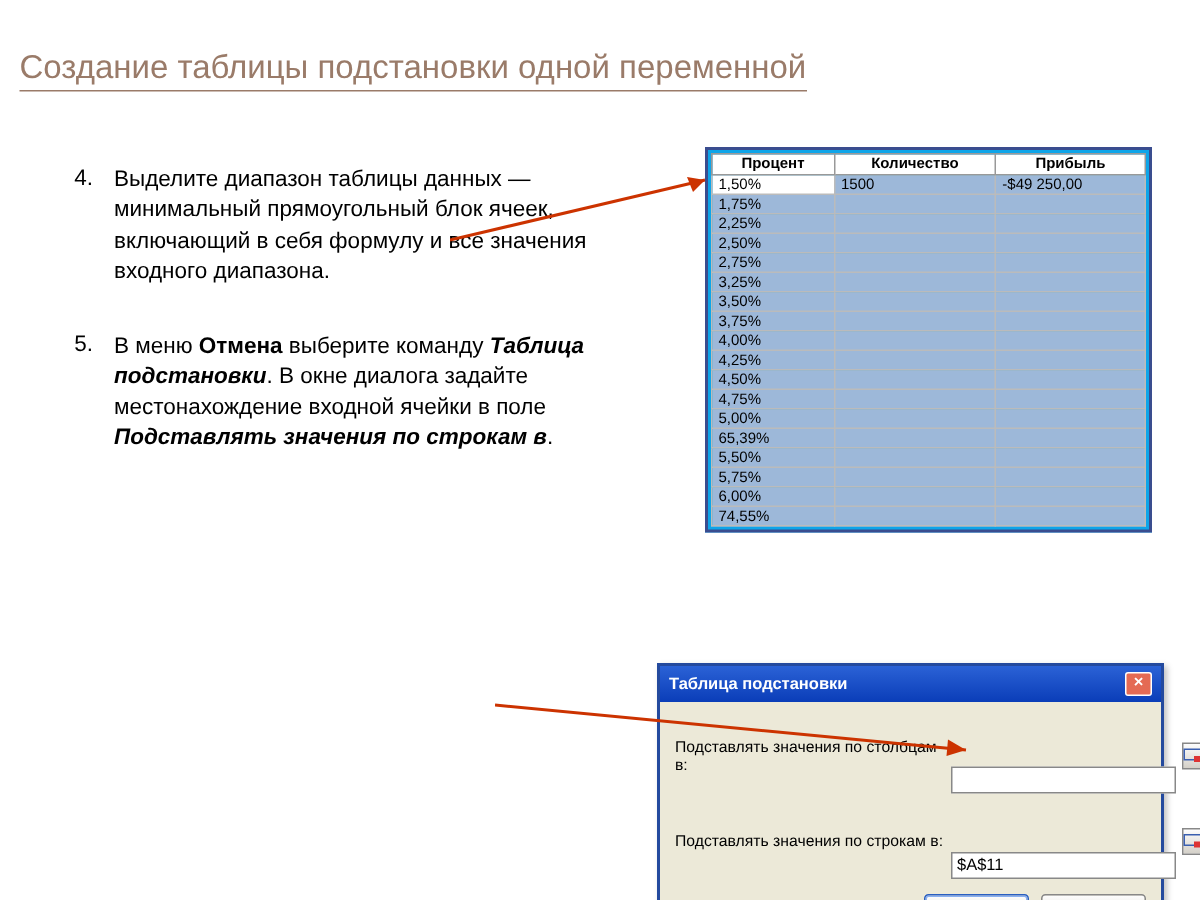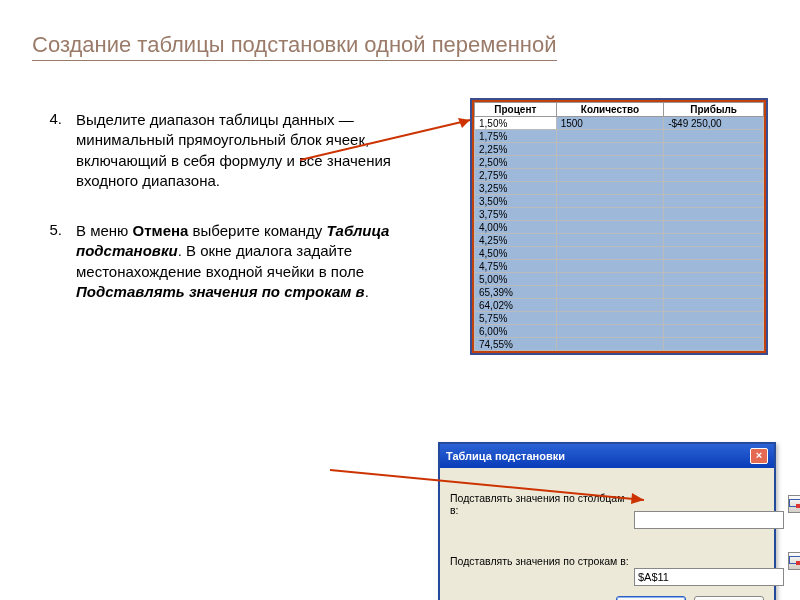--- a/index.html
+++ b/index.html
@@ -5,21 +5,21 @@
   * { box-sizing: border-box; margin: 0; padding: 0; }
   body {
     width: 800px; height: 600px;
     background: #fff;
     font-family: Arial, sans-serif;
     position: relative;
     overflow: hidden;
   }
   .title {
     position: absolute;
-    top: 32px; left: 32px;
+    top: 32px; left: 13px;
     font-size: 22px;
     color: #9a7b69;
     border-bottom: 1px solid #9a7b69;
     padding-bottom: 2px;
   }
   .instructions {
     position: absolute;
     top: 110px; left: 30px;
     width: 390px;
   }
@@ -35,21 +35,21 @@
   }
   .b { font-weight: bold; }
   .i { font-style: italic; }
 
   
   .xl-wrap {
     position: absolute;
     top: 98px; left: 470px;
     width: 298px;
     border: 2px solid #3a4d8f;
-    background: #c2410c;
+    background: #0ea5e9;
     padding: 2px;
   }
   .xl-table {
     border-collapse: collapse;
     font-size: 10px;
     width: 100%;
   }
   .xl-table th {
     background: #fff;
     font-weight: bold;
@@ -237,21 +237,21 @@
           <td class="sel">5,00%</td>
           <td class="sel"></td>
           <td class="sel"></td>
         </tr>
         <tr>
           <td class="sel">65,39%</td>
           <td class="sel"></td>
           <td class="sel"></td>
         </tr>
         <tr>
-          <td class="sel">64,02%</td>
+          <td class="sel">5,50%</td>
           <td class="sel"></td>
           <td class="sel"></td>
         </tr>
         <tr>
           <td class="sel">5,75%</td>
           <td class="sel"></td>
           <td class="sel"></td>
         </tr>
         <tr>
           <td class="sel">6,00%</td>

